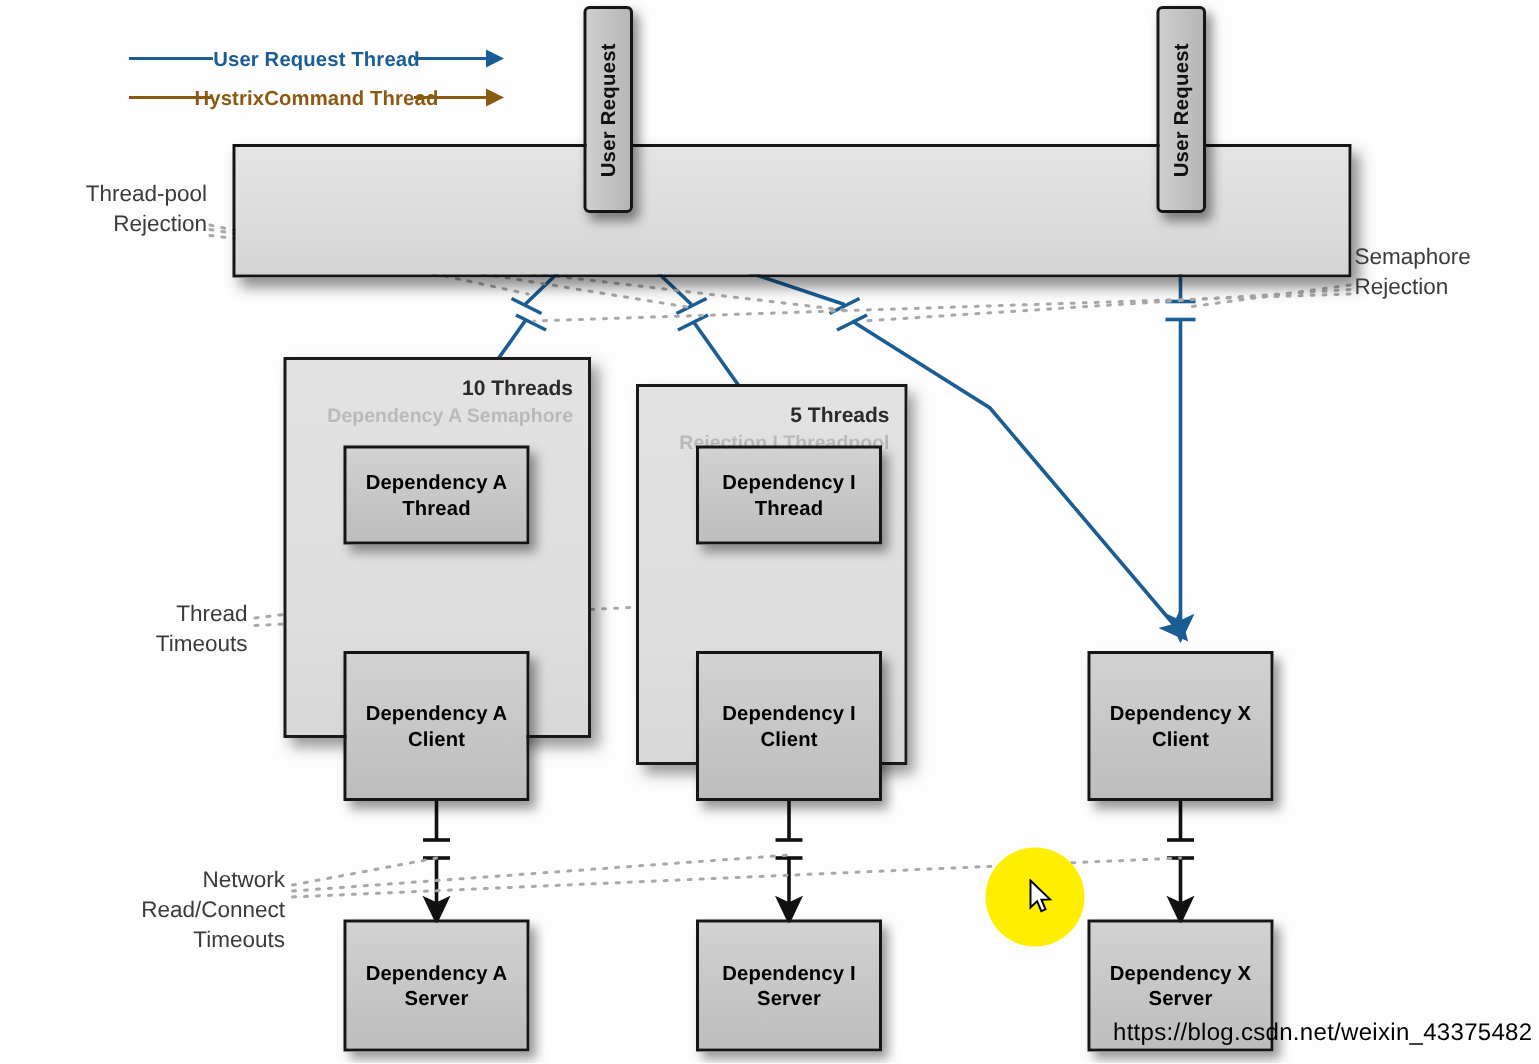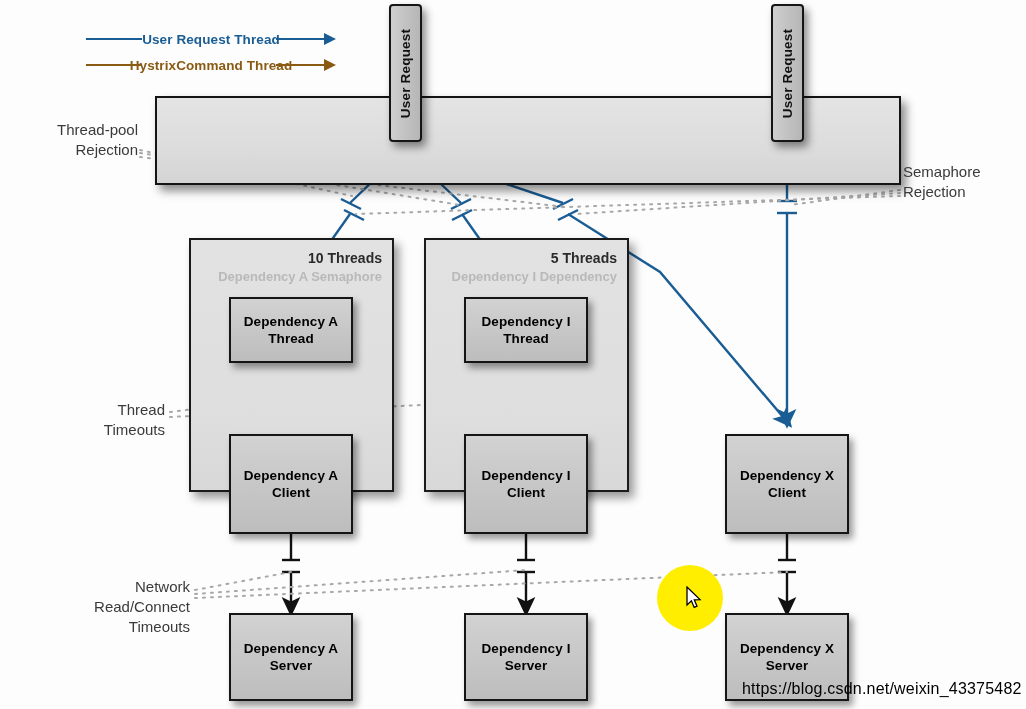--- a/index.html
+++ b/index.html
@@ -298,23 +298,23 @@
     <span class="vtext">User Request</span>
   </div>
   <div class="userreq" style="left:771px;top:4px;width:33px;height:138px;">
     <span class="vtext">User Request</span>
   </div>
 
   <div class="panel" style="left:189px;top:238px;width:205px;height:254px;text-decoration:underline;">
     <span class="ptitle">10 Threads</span>
     <span class="psub">Dependency A Semaphore</span>
   </div>
-  <div class="panel" style="left:424px;top:238px;width:205px;height:254px;">
+  <div class="panel" style="left:424px;top:256px;width:181px;height:254px;">
     <span class="ptitle">5 Threads</span>
-    <span class="psub">Dependency I Dependency</span>
+    <span class="psub">Rejection I Threadpool</span>
   </div>
 
   <div class="box" style="left:229px;top:297px;width:124px;height:66px;">
     <span class="lbl" style="white-space:pre-line">Dependency A
 Thread</span>
   </div>
   <div class="box" style="left:464px;top:297px;width:124px;height:66px;">
     <span class="lbl" style="white-space:pre-line">Dependency I
 Thread</span>
   </div>

